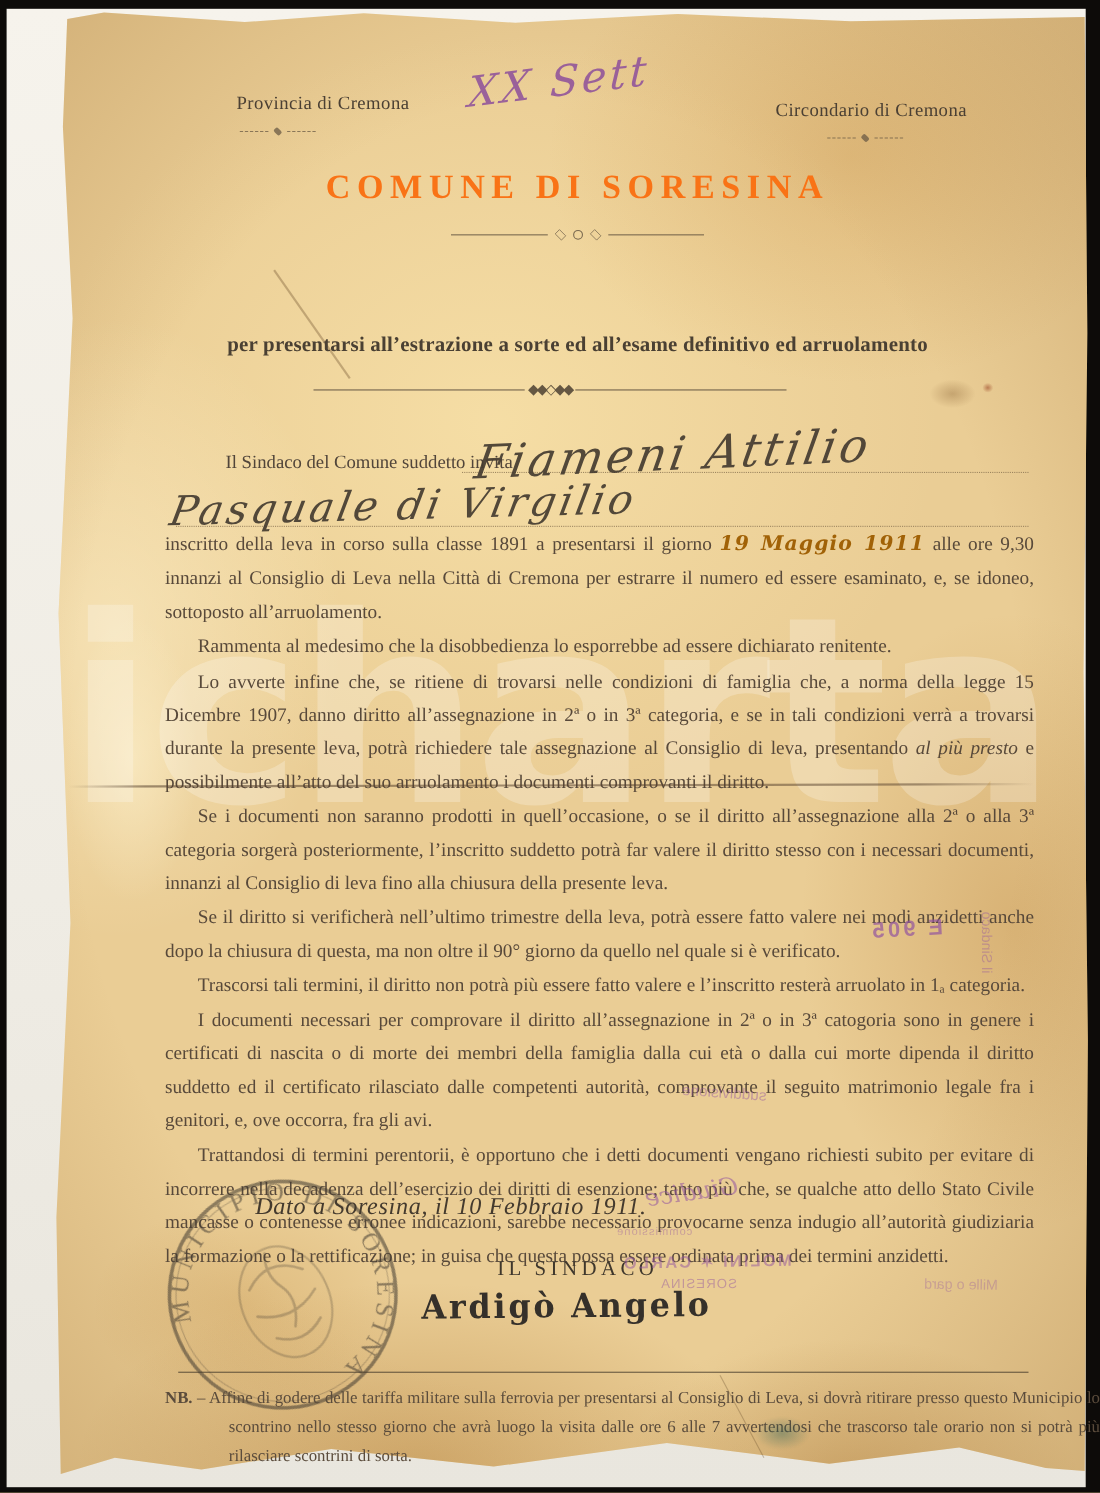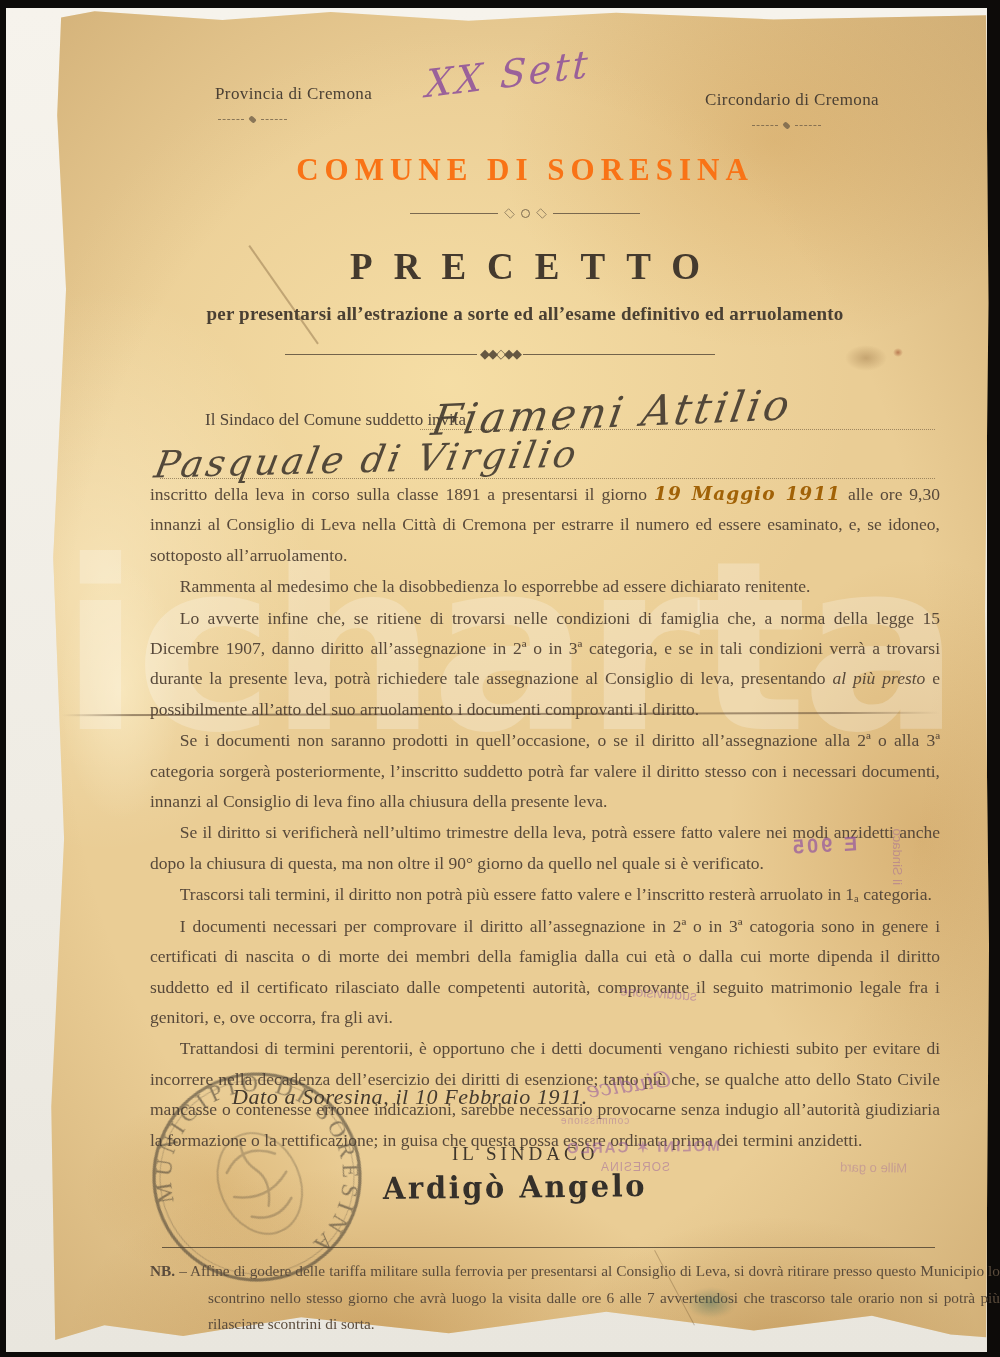--- a/index.html
+++ b/index.html
@@ -164,21 +164,20 @@
   </div>
 
   <div class="center-band commune">COMUNE  DI  SORESINA</div>
   <div class="orn-m">
     <span class="line"></span>
       <span class="d"></span>
       <span class="o"></span>
       <span class="d"></span>
       <span class="line"></span>
   </div>
-  <div class="center-band doc-title">PRECETTO</div>
   <div class="center-band doc-subtitle">per presentarsi all’estrazione a sorte ed all’esame definitivo ed arruolamento</div>
   <div class="orn-sub">
     <span class="line"></span>
       <span class="sq">◆◆◇◆◆</span>
       <span class="line"></span>
   </div>
 
   <div class="lead">Il Sindaco del Comune suddetto invita</div>
   <div class="dotline dot1"></div>
   <div class="dotline dot2"></div>

